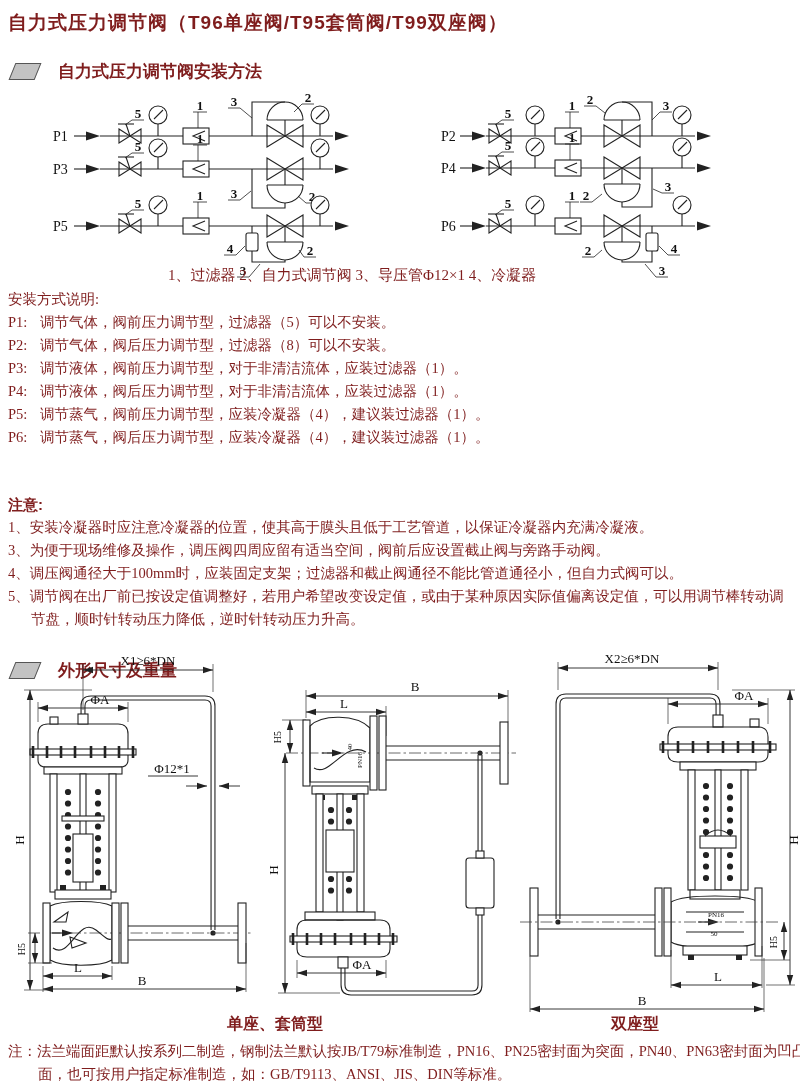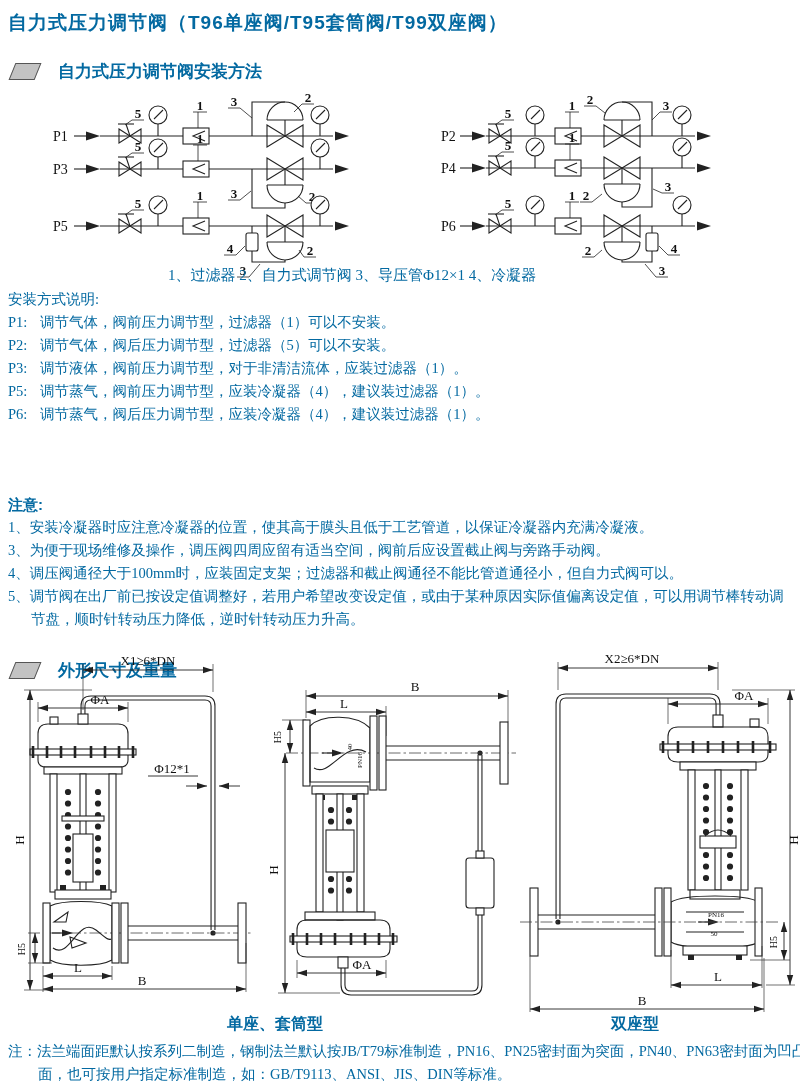--- a/index.html
+++ b/index.html
@@ -1,16 +1,16 @@
 <!DOCTYPE html>
 <html><head>
 <meta charset="utf-8">
 <style>
   html,body{margin:0;padding:0;background:#fff;}
-  .page{position:relative;width:800px;height:1087px;background:#fff;color:#0369a1;
+  .page{position:relative;width:800px;height:1087px;background:#fff;color:#7f1d1d;
         font-family:"Liberation Serif","DejaVu Serif",serif;overflow:hidden;}
   .hsans{font-family:"Liberation Sans","DejaVu Sans",sans-serif;}
   .title{position:absolute;left:8px;top:10px;font-size:19px;font-weight:bold;letter-spacing:1px;}
   .sec{position:absolute;left:12px;display:flex;align-items:center;gap:20px;font-size:17px;font-weight:bold;}
   .sec .mark{width:24px;height:15px;background:#c3c3c3;border:1px solid #555;transform:skewX(-22deg);}
   .sec1{top:60px;} .sec2{top:659px;}
   .legend{position:absolute;left:168px;top:266px;font-size:15px;}
   .install{position:absolute;left:8px;top:288px;font-size:14.5px;line-height:23px;width:780px;}
   .pline{display:flex;}
   .pline .pl{width:32px;flex:none;}
@@ -231,29 +231,33 @@
       <path class="cold" d="M152,165 h12 M164,165 l8,-7"></path>
     </svg>
   </div>
 
   <div class="legend">1、过滤器 2、自力式调节阀 3、导压管Φ12×1  4、冷凝器</div>
 
   <div class="install">
     <div>安装方式说明:</div>
     <div class="pline">
         <span class="pl">P1:</span>
-        <span>调节气体，阀前压力调节型，过滤器（1）可以不安装。</span>
+        <span>调节气体，阀前压力调节型，过滤器（5）可以不安装。</span>
       </div>
     <div class="pline">
         <span class="pl">P2:</span>
-        <span>调节气体，阀后压力调节型，过滤器（5）可以不安装。</span>
+        <span>调节气体，阀后压力调节型，过滤器（8）可以不安装。</span>
       </div>
     <div class="pline">
         <span class="pl">P3:</span>
         <span>调节液体，阀前压力调节型，对于非清洁流体，应装过滤器（1）。</span>
+      </div>
+    <div class="pline">
+        <span class="pl">P4:</span>
+        <span>调节液体，阀后压力调节型，对于非清洁流体，应装过滤器（1）。</span>
       </div>
     <div class="pline">
         <span class="pl">P5:</span>
         <span>调节蒸气，阀前压力调节型，应装冷凝器（4），建议装过滤器（1）。</span>
       </div>
     <div class="pline">
         <span class="pl">P6:</span>
         <span>调节蒸气，阀后压力调节型，应装冷凝器（4），建议装过滤器（1）。</span>
       </div>
   </div>

